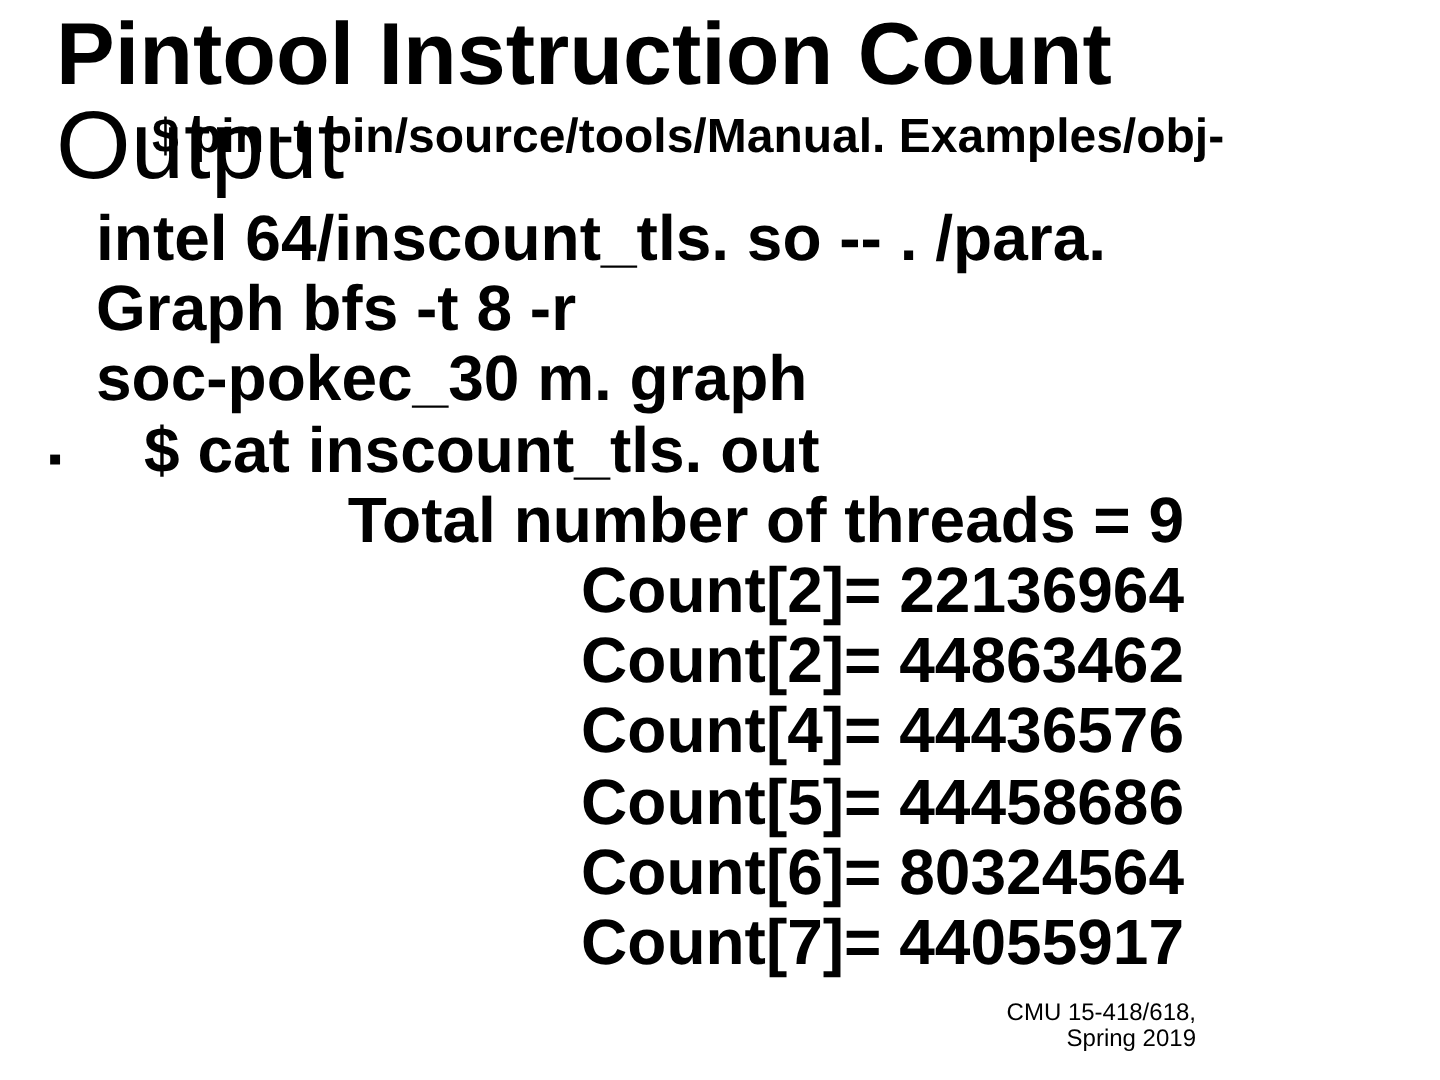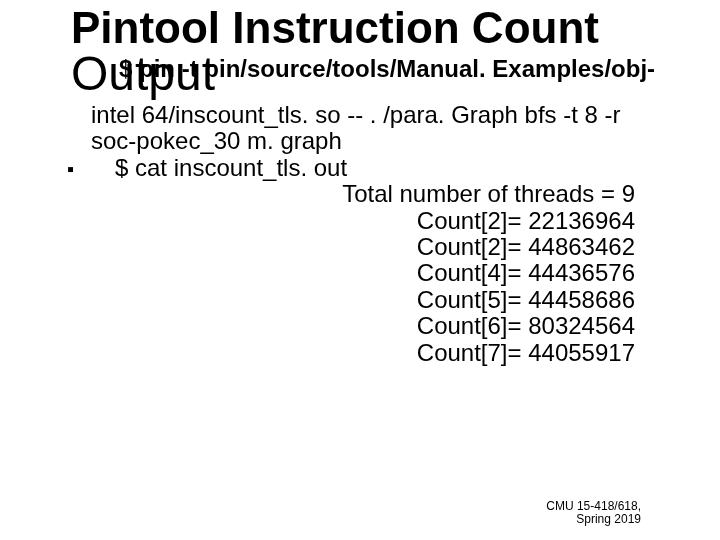--- a/index.html
+++ b/index.html
@@ -11,21 +11,20 @@
     font-family: "Segoe UI", "Arial", sans-serif;
     color: #000;
     overflow: hidden;
   }
   .slide {
     position: relative;
     width: 620px;
     height: 540px;
     box-sizing: border-box;
     padding: 6px 28px 0 28px;
-    margin-left: 43px;
   }
   .title-wrap {
     position: relative;
     height: 92px;
     line-height: 1.0;
   }
   .title-line1 {
     font-size: 44px;
     font-weight: 700;
     letter-spacing: 0px;
@@ -43,22 +42,22 @@
     top: 50px;
     left: 48px;
     font-size: 24px;
     font-weight: 700;
     line-height: 1.05;
     white-space: pre;
   }
   .body-block {
     margin-top: 4px;
     margin-left: 20px;
-    font-size: 24px;
-    font-weight: 400;
+    font-size: 32px;
+    font-weight: 700;
     line-height: 1.10;
   }
   .bullet {
     text-indent: -24px;
     padding-left: 24px;
   }
   .bullet::before {
     content: "▪";
     font-size: 20px;
     display: inline-block;

